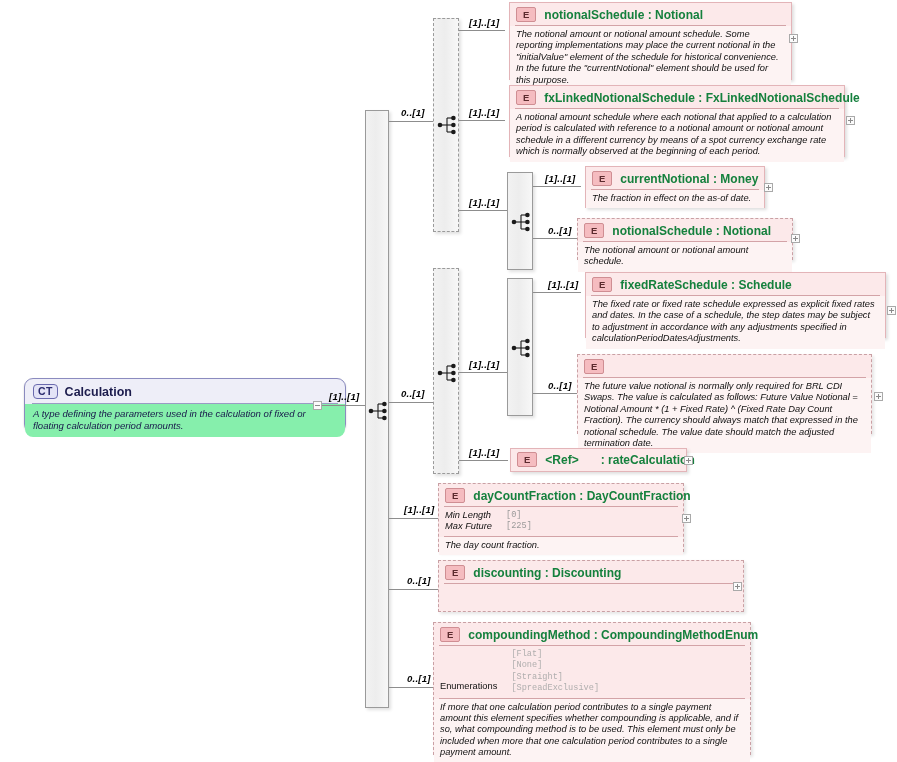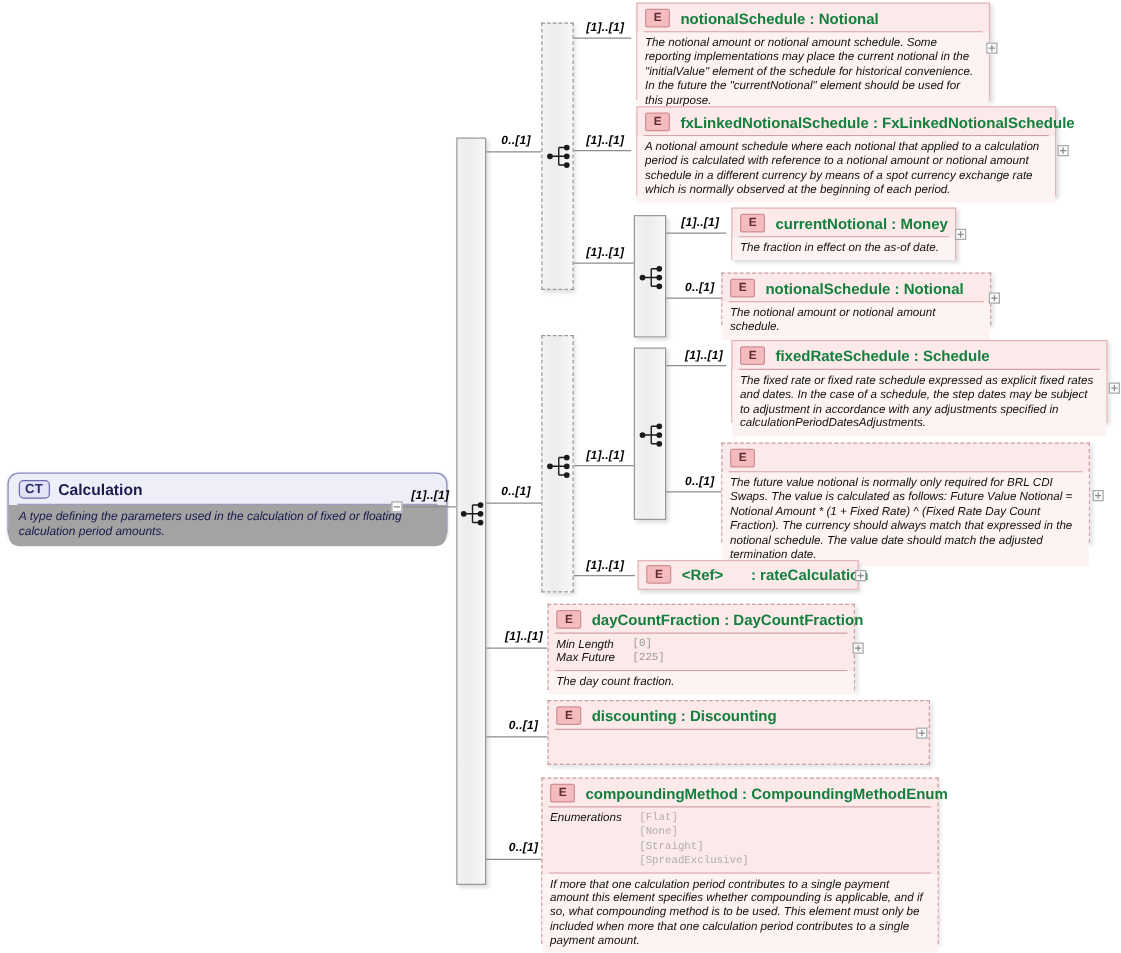--- a/index.html
+++ b/index.html
@@ -21,21 +21,21 @@
   .ct-head{display:flex;align-items:center;gap:7px;padding:5px 8px 4px 8px;}
   .ct-tag{
     border:1px solid #6a6aae;border-radius:4px;background:#e3e3f6;
     font-size:10.5px;font-weight:bold;color:#2b2b6e;
     padding:1px 4px;line-height:11px;letter-spacing:.3px;
   }
   .ct-title{font-size:12.5px;font-weight:bold;color:#1c1c4d;}
   .ct-rule{height:1px;background:#9a9ac4;margin:0 7px;}
   .ct-doc{
     font-size:9.6px;font-style:italic;line-height:11.6px;color:#17174a;
-    padding:4px 8px 6px 8px;background:#a3a3a3;border-radius:0 0 8px 8px;
+    padding:4px 8px 6px 8px;background:#86efac;border-radius:0 0 8px 8px;
   }
 
   
   .el-box{
     background:#fce9ea;border:1px solid #e3b4b8;
     box-shadow:2px 2px 3px rgba(0,0,0,.13);
   }
   .el-box.optional{
     border:1px dashed #c9a0a4;box-shadow:2px 2px 3px rgba(0,0,0,.10);
   }
@@ -50,21 +50,21 @@
   .el-doc{
     font-size:9.3px;font-style:italic;line-height:11.4px;color:#101010;
     padding:3px 6px 4px 6px;background:#fdf3f3;
   }
   .el-facets{
     padding:3px 6px 3px 6px;font-size:9.3px;line-height:11.4px;
     display:grid;grid-template-columns:auto 1fr;column-gap:14px;
   }
   .facet-name{font-style:italic;color:#111;white-space:nowrap;}
   .facet-val{font-family:"Liberation Mono","DejaVu Sans Mono",monospace;font-size:8.6px;color:#9a9a9a;}
-  .enum-name{font-style:italic;color:#111;white-space:nowrap;}
+  .enum-name{color:#111;white-space:nowrap;margin-top:32px;}
   .enum-list{font-family:"Liberation Mono","DejaVu Sans Mono",monospace;font-size:8.6px;color:#b0aeae;line-height:11.4px;}
 
   
   .bar{
     background:linear-gradient(to right,#f2f2f2 0%,#ededed 45%,#f7f7f7 100%);
     box-shadow:2px 2px 3px rgba(0,0,0,.12);
   }
   .bar.req{border:1px solid #9a9a9a;}
   .bar.opt{border:1px dashed #9a9a9a;}
 
@@ -83,21 +83,21 @@
     display:flex;align-items:center;justify-content:center;
   }
   .expander::before{content:"";position:absolute;width:5px;height:1px;background:#8a8a8a;}
   .expander.plus::after{content:"";position:absolute;width:1px;height:5px;background:#8a8a8a;}
 </style>
 </head>
 <body>
 
 <div class="canvas">
 
-  <div class="abs ct-box" style="left:6px;top:378px;width:352px;height:55px;">
+  <div class="abs ct-box" style="left:24px;top:378px;width:322px;height:55px;">
     <div class="ct-head">
       <span class="ct-tag">CT</span>
       <span class="ct-title">Calculation</span>
     </div>
     <div class="ct-rule"></div>
     <div class="ct-doc">A type defining the parameters used in the calculation of fixed or floating calculation period amounts.</div>
   </div>
 
   <div class="abs expander" style="left:313px;top:401px;"></div>
 

